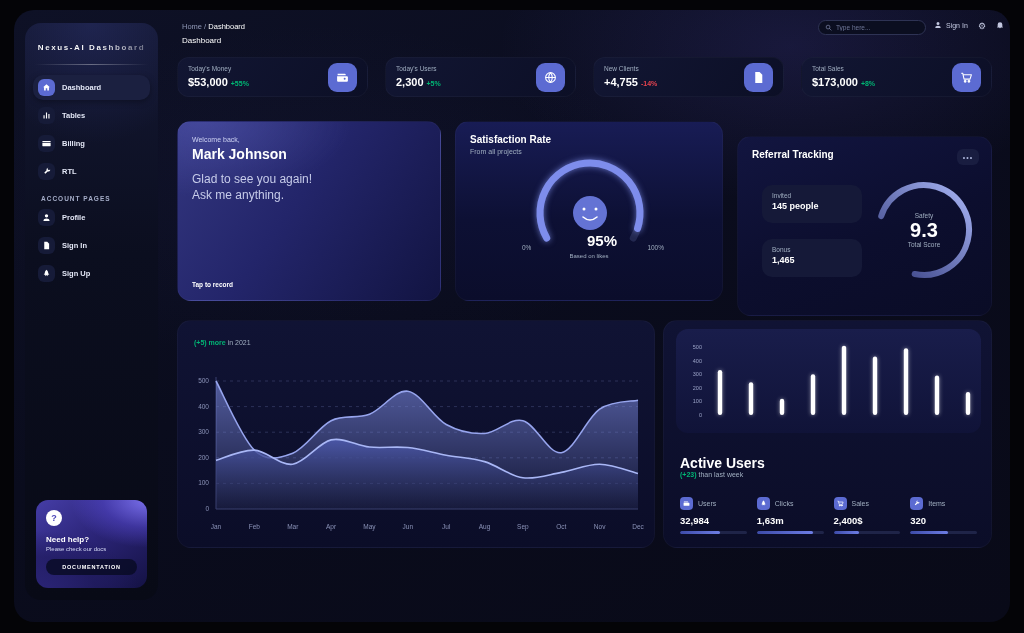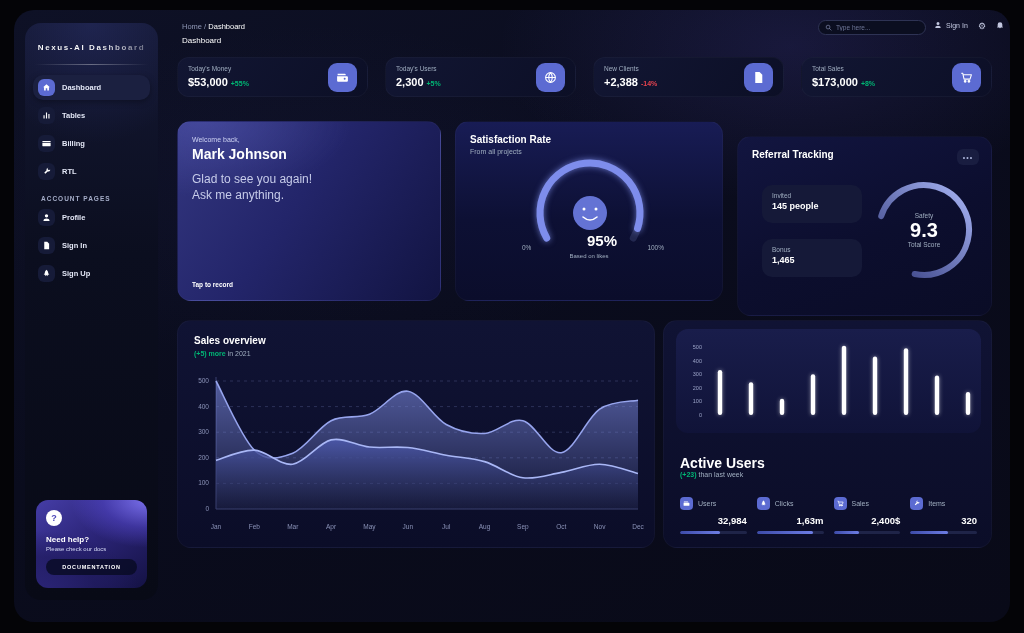--- a/index.html
+++ b/index.html
@@ -132,21 +132,21 @@
   
   .rightpanel { left:649px; top:310px; width:329px; height:228px;
     background:linear-gradient(180deg,#101334 0%, #0b0d28 100%); }
   .bar-panel { position:absolute; left:12px; top:8px; width:305px; height:104px; border-radius:12px;
     background:linear-gradient(180deg,#191d4b 0%, #101338 100%); }
   .bar-panel svg { width:305px; height:104px; }
   .bar-panel svg rect { filter:drop-shadow(0 0 2px rgba(255,255,255,0.5)); }
   .au-title { position:absolute; left:16px; top:134px; font-size:14px; font-weight:bold; color:#fff; }
   .au-sub { position:absolute; left:16px; top:150px; font-size:7px; color:#a0aec0; }
   .metrics { position:absolute; left:16px; right:14px; top:176px;
-    display:grid; grid-template-columns:repeat(4,1fr); gap:10px;text-align:right; }
+    display:grid; grid-template-columns:repeat(4,1fr); gap:10px; }
   .m-head { display:flex; align-items:center; gap:5px; font-size:7px; color:#a0aec0; }
   .m-icon { width:13px; height:13px; border-radius:4px; background:#5c6bd2; color:#fff;
     display:flex; align-items:center; justify-content:center; }
   .m-icon svg { width:7px; height:7px; }
   .m-value { font-size:9.5px; font-weight:bold; color:#fff; margin:5px 0 5px; }
   .bar-track { height:3px; border-radius:2px; background:#1f2448; overflow:hidden; }
   .bar-fill { height:100%; border-radius:2px; background:linear-gradient(90deg,#3d4ba8,#6d7de4); }
 </style>
 </head>
 <body>
@@ -274,21 +274,21 @@
       <div class="sq-icon">
         <svg viewBox="0 0 24 24" fill="none" stroke="currentColor" stroke-width="2">
             <circle cx="12" cy="12" r="9"></circle>
             <path d="M3 12h18M12 3a14 14 0 0 1 0 18M12 3a14 14 0 0 0 0 18"></path>
           </svg>
         </div>
     </div>
     <div class="stat-card">
       <div>
         <div class="stat-label">New Clients</div>
-        <div><span class="stat-value">+2,388</span><span class="stat-delta" style="color: rgb(229, 67, 79);">-14%</span></div>
+        <div><span class="stat-value">+4,755</span><span class="stat-delta" style="color: rgb(229, 67, 79);">-14%</span></div>
       </div>
       <div class="sq-icon">
         <svg viewBox="0 0 24 24" fill="currentColor">
             <path d="M6 2h8l5 5v15H6z"></path>
           </svg>
         </div>
     </div>
     <div class="stat-card">
       <div>
         <div class="stat-label">Total Sales</div>
@@ -360,21 +360,20 @@
         </svg>
       <div class="ref-center">
         <div class="ref-safety">Safety</div>
         <div class="ref-score">9.3</div>
         <div class="ref-cap">Total Score</div>
       </div>
     </div>
   </div>
 
   <div class="card sales">
-    <div class="card-title">Sales overview</div>
     <div class="delta-line">
       <b style="color: rgb(1, 181, 116);">(+5) more</b>
       <span>in 2021</span>
     </div>
     <svg class="line-chart" id="line-chart" viewBox="0 0 462 168">
         <defs>
           <linearGradient id="g1" x1="0" y1="0" x2="0" y2="1">
             <stop offset="0" stop-color="#7c8ae0" stop-opacity="0.62"></stop>
             <stop offset="1" stop-color="#7c8ae0" stop-opacity="0.06"></stop>
           </linearGradient>

